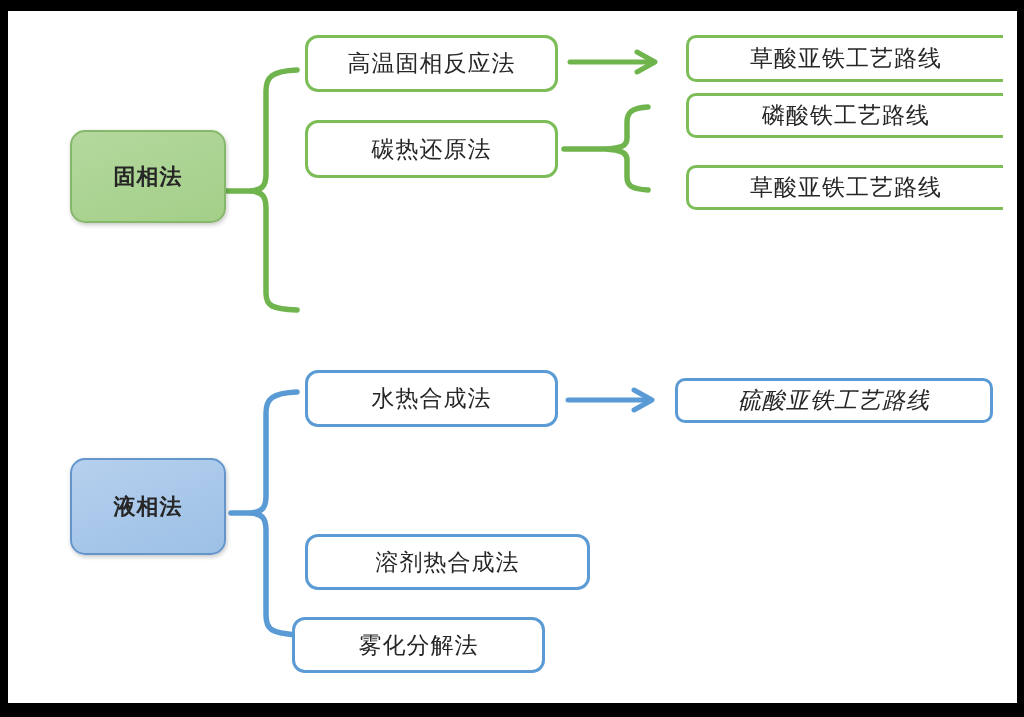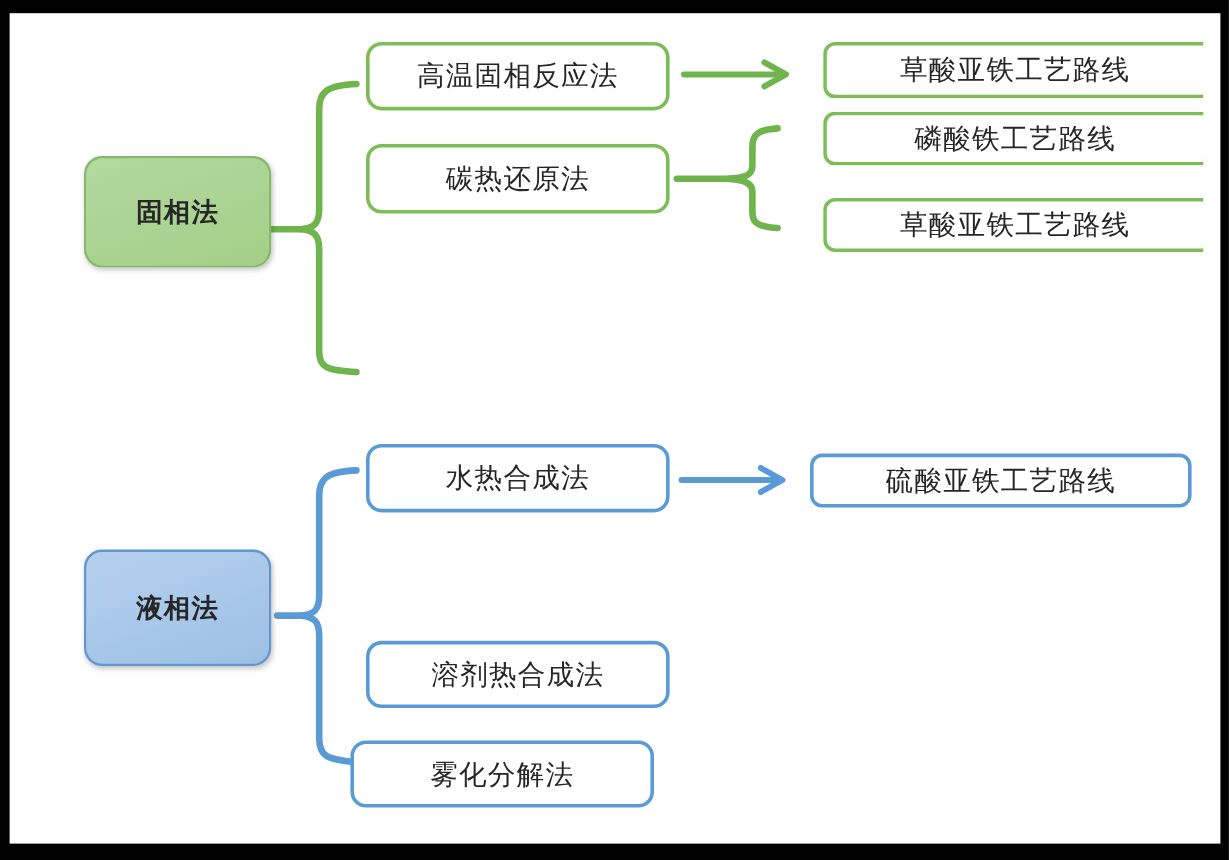--- a/index.html
+++ b/index.html
@@ -75,21 +75,21 @@
   }
   .node.mid { border-radius: 13px; }
   .node.mid.green { border: 3px solid var(--green-border); }
   .node.mid.blue  { border: 3px solid var(--blue-border); }
   .node.route { border-radius: 10px; }
   .node.route.green-cut {
     border: 3px solid var(--green-border);
     border-right: none;
     border-radius: 10px 0 0 10px;
   }
-  .node.route.blue { border: 3px solid var(--blue-border); }
+  .node.route.blue { border: 3px solid var(--blue-border); font-style: italic; }
 </style>
 </head>
 <body>
 
 <div class="frame">
   <div class="canvas"></div>
 
   <svg class="connectors" viewBox="0 0 1024 717" xmlns="http://www.w3.org/2000/svg">
 
     <path class="green-stroke" d="M 227 191 L 250 191" stroke-width="5.5"></path>
@@ -110,17 +110,17 @@
   <div class="node mid green" style="left:305px; top:35px; width:253px; height:57px;">高温固相反应法</div>
   <div class="node mid green" style="left:305px; top:120px; width:253px; height:58px;">碳热还原法</div>
 
   <div class="node route green-cut" style="left:686px; top:35px; width:317px; height:47px;">草酸亚铁工艺路线</div>
   <div class="node route green-cut" style="left:686px; top:93px; width:317px; height:45px;">磷酸铁工艺路线</div>
   <div class="node route green-cut" style="left:686px; top:165px; width:317px; height:45px;">草酸亚铁工艺路线</div>
 
   <div class="node cat blue" style="left:70px; top:458px; width:156px; height:97px;">液相法</div>
 
   <div class="node mid blue" style="left:305px; top:370px; width:253px; height:57px;">水热合成法</div>
-  <div class="node mid blue" style="left:305px; top:534px; width:253px; height:56px;">溶剂热合成法</div>
+  <div class="node mid blue" style="left:305px; top:534px; width:285px; height:56px;">溶剂热合成法</div>
   <div class="node mid blue" style="left:292px; top:617px; width:253px; height:56px;">雾化分解法</div>
 
   <div class="node route blue" style="left:675px; top:378px; width:318px; height:45px;">硫酸亚铁工艺路线</div>
 </div>
 
 </body></html>

